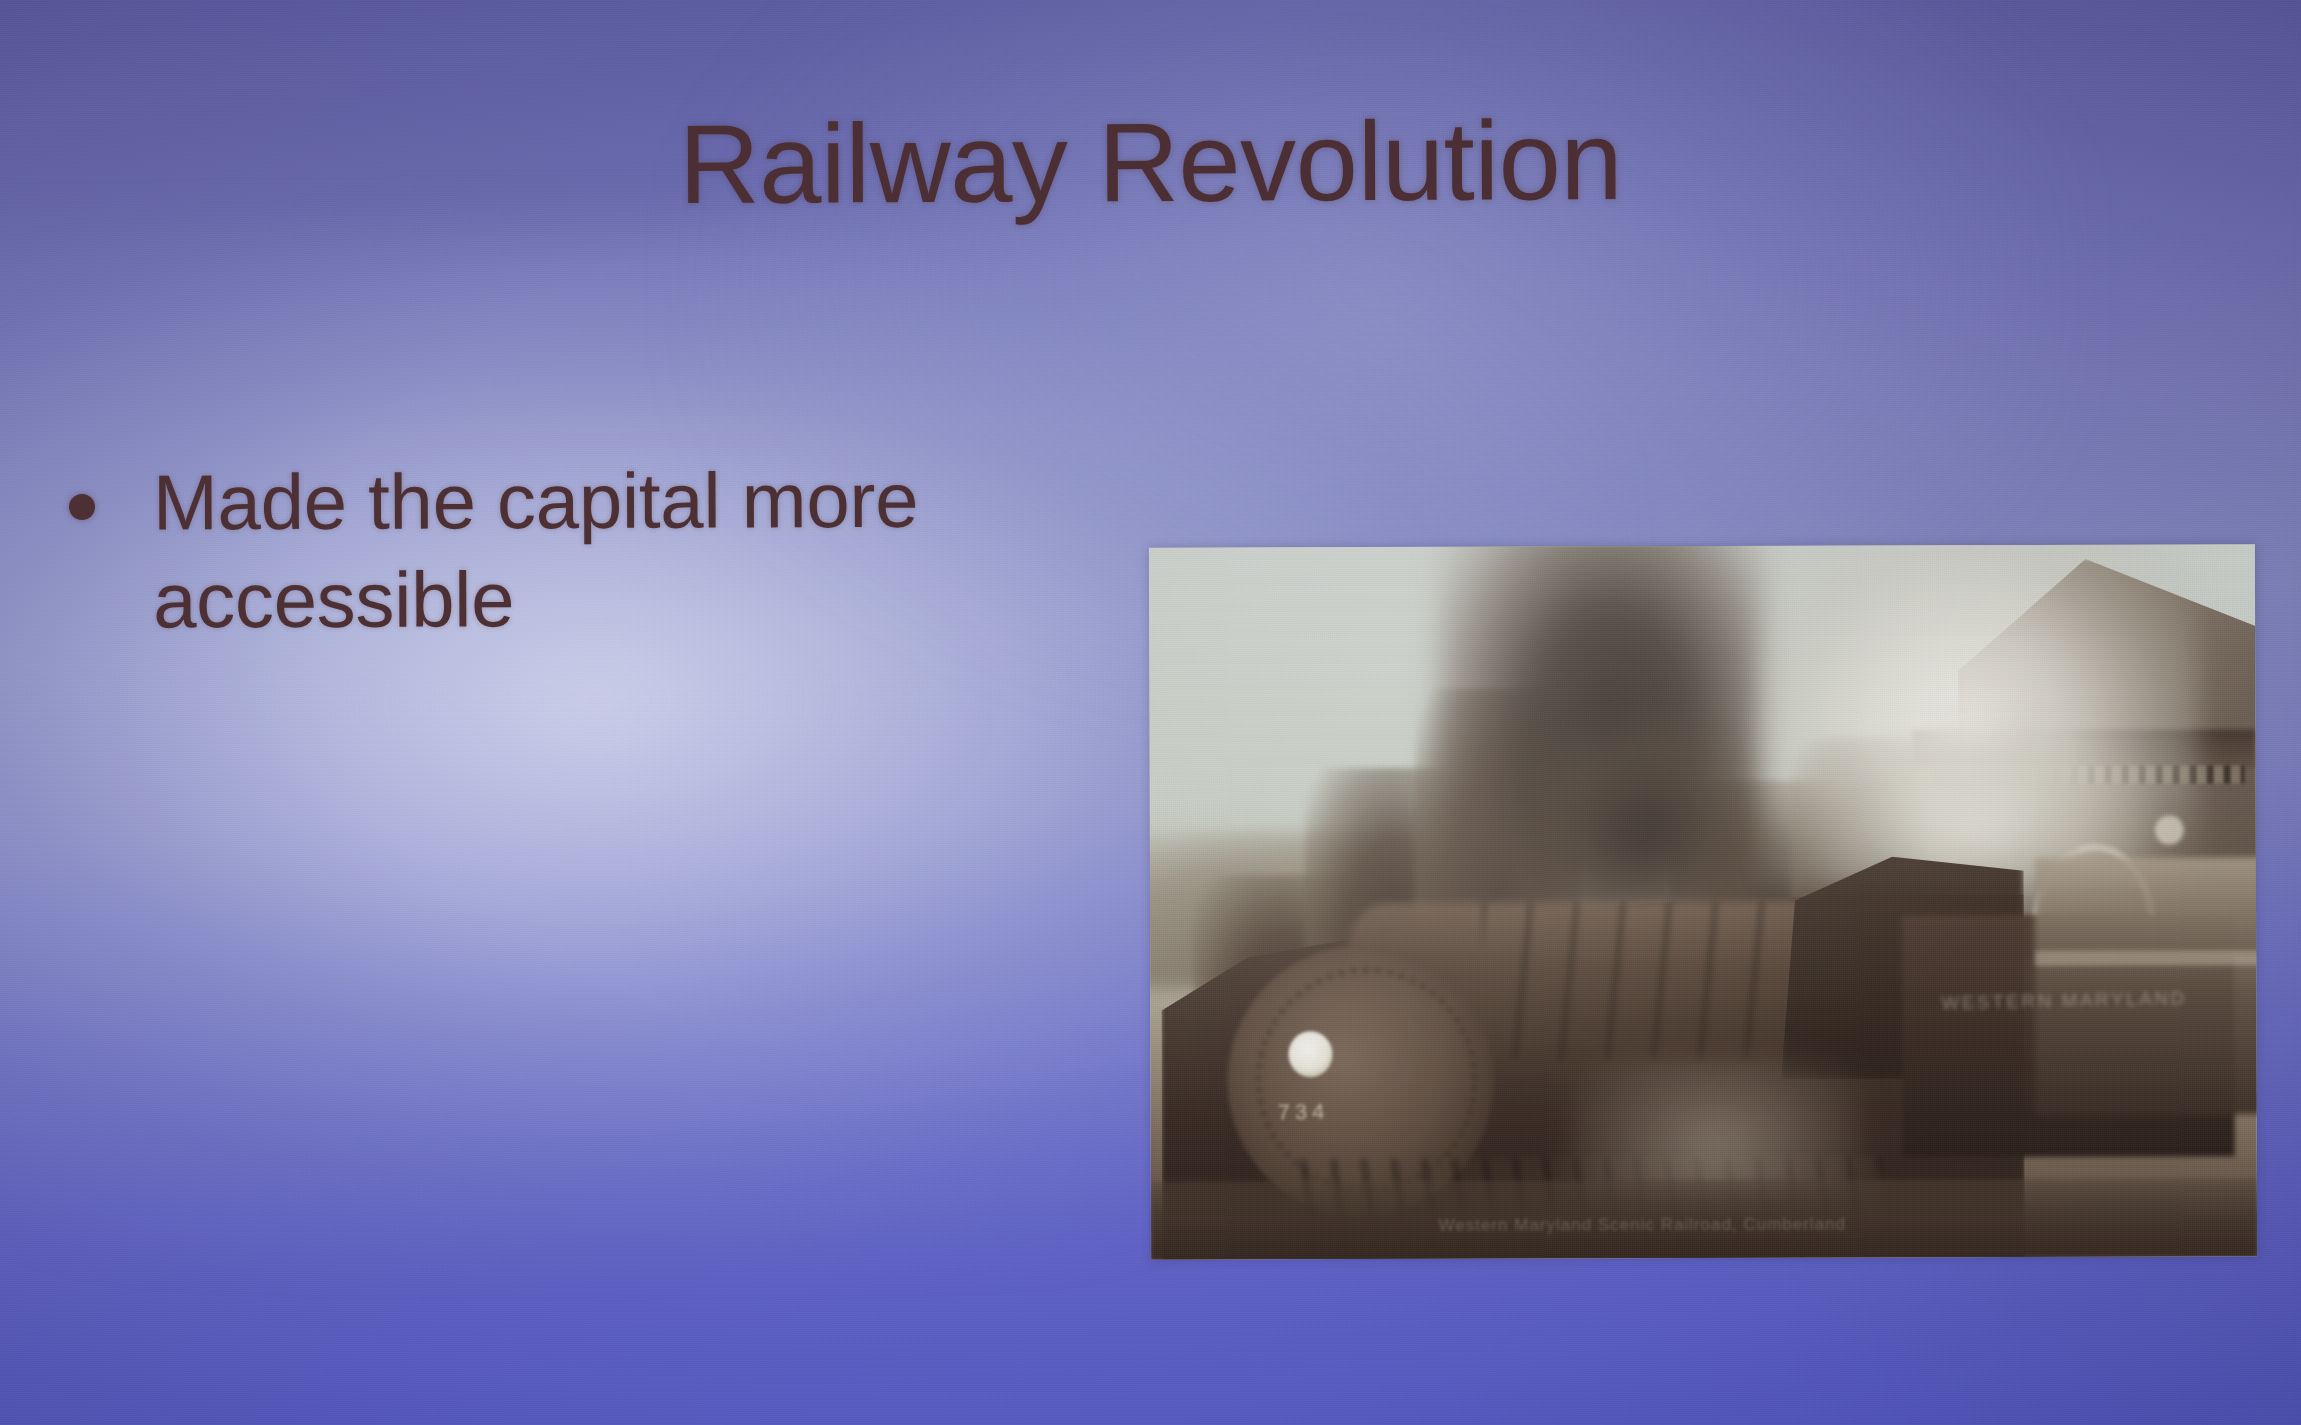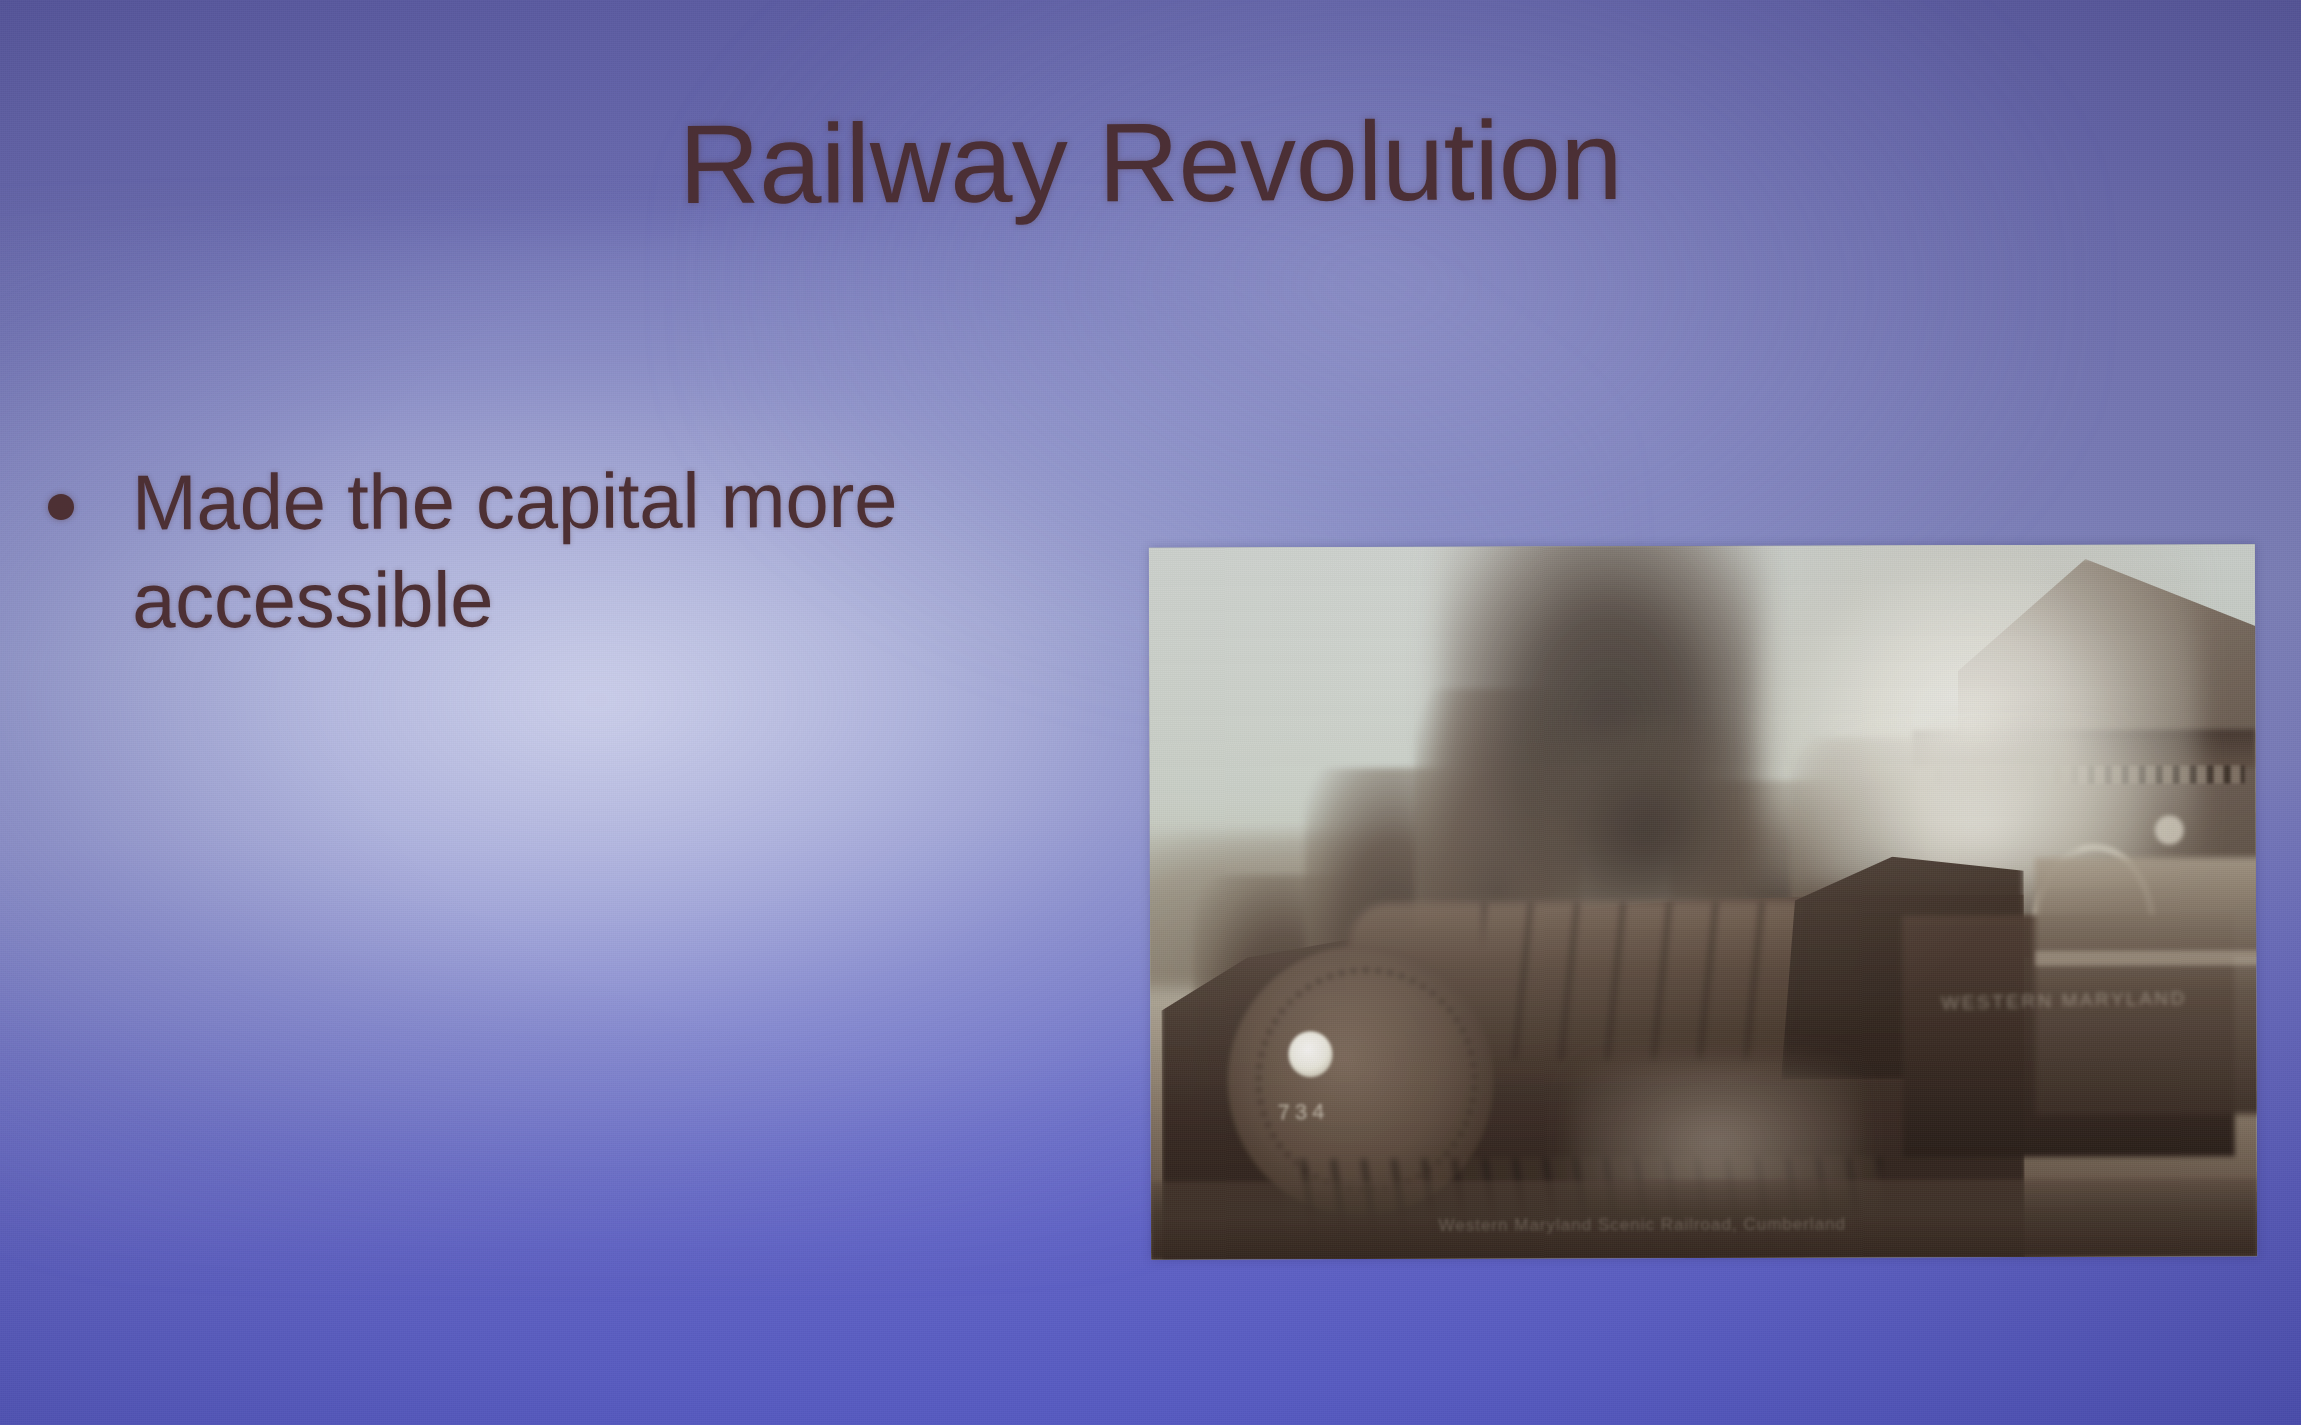--- a/index.html
+++ b/index.html
@@ -91,21 +91,21 @@
     letter-spacing: -0.5px;
     color: #4b2f35;
     font-weight: 400;
     text-shadow: 0 0 6px rgba(75,47,53,0.35);
     transform: rotate(-0.25deg);
   }
 
   
   .bullets {
     position: absolute;
-    left: 48px;
+    left: 69px;
     top: 452px;
     width: 940px;
   }
   .bullet-row {
     display: flex;
     align-items: flex-start;
     margin-bottom: 152px;
   }
   .bullet-marker {
     flex: 0 0 auto;

